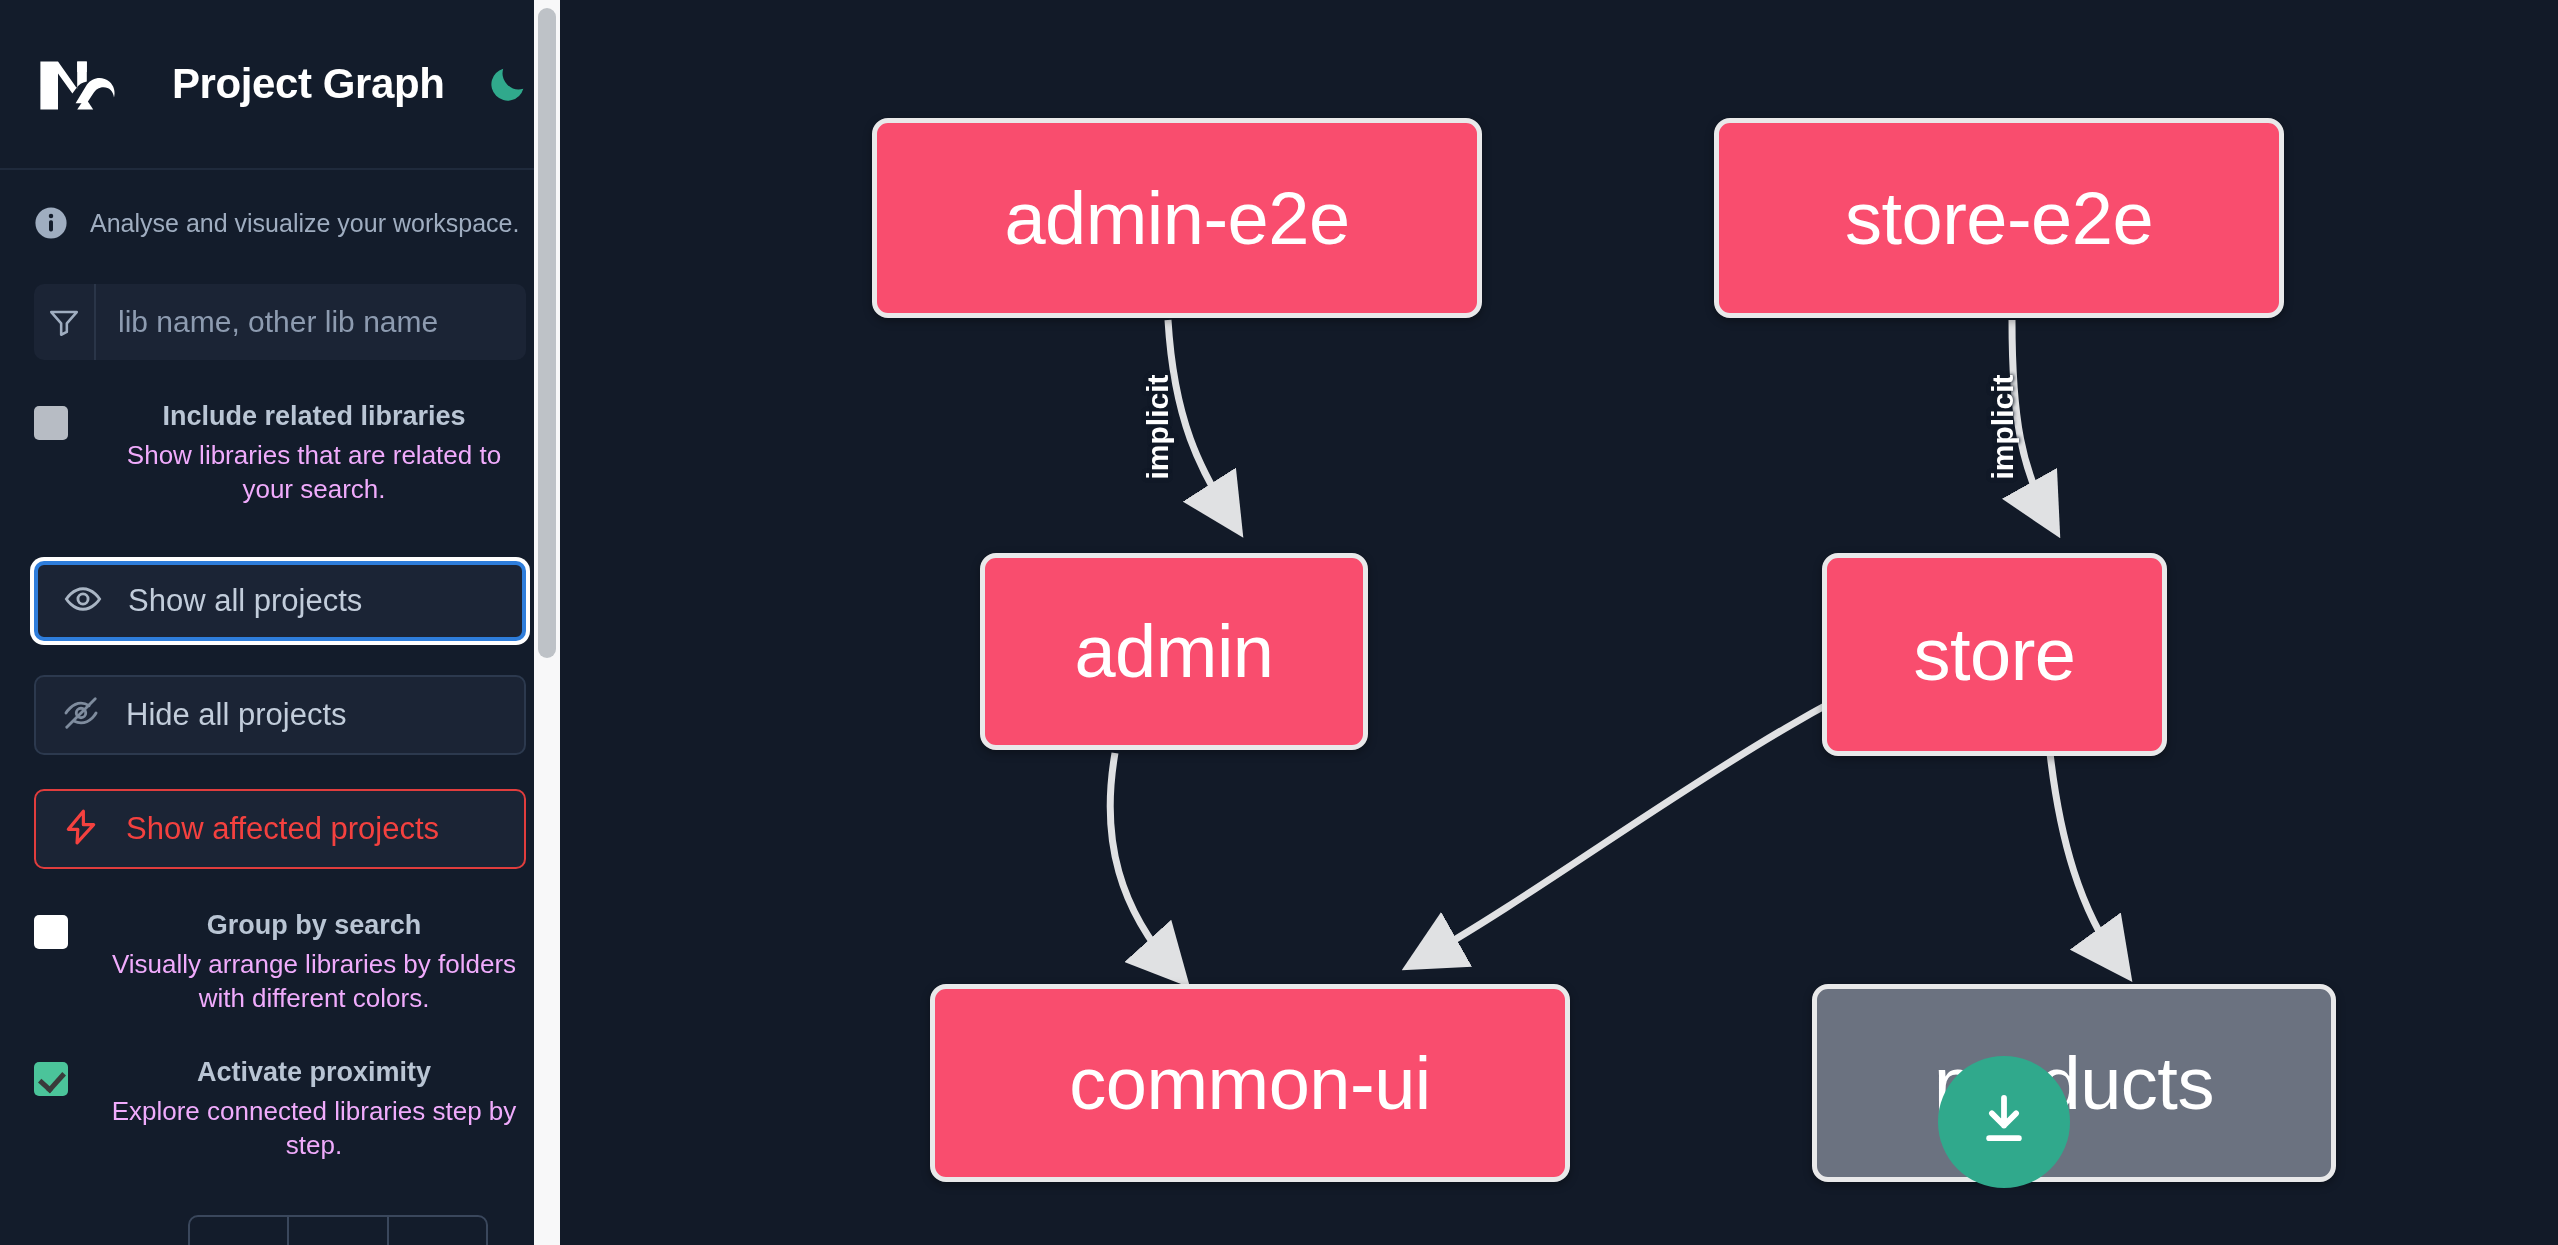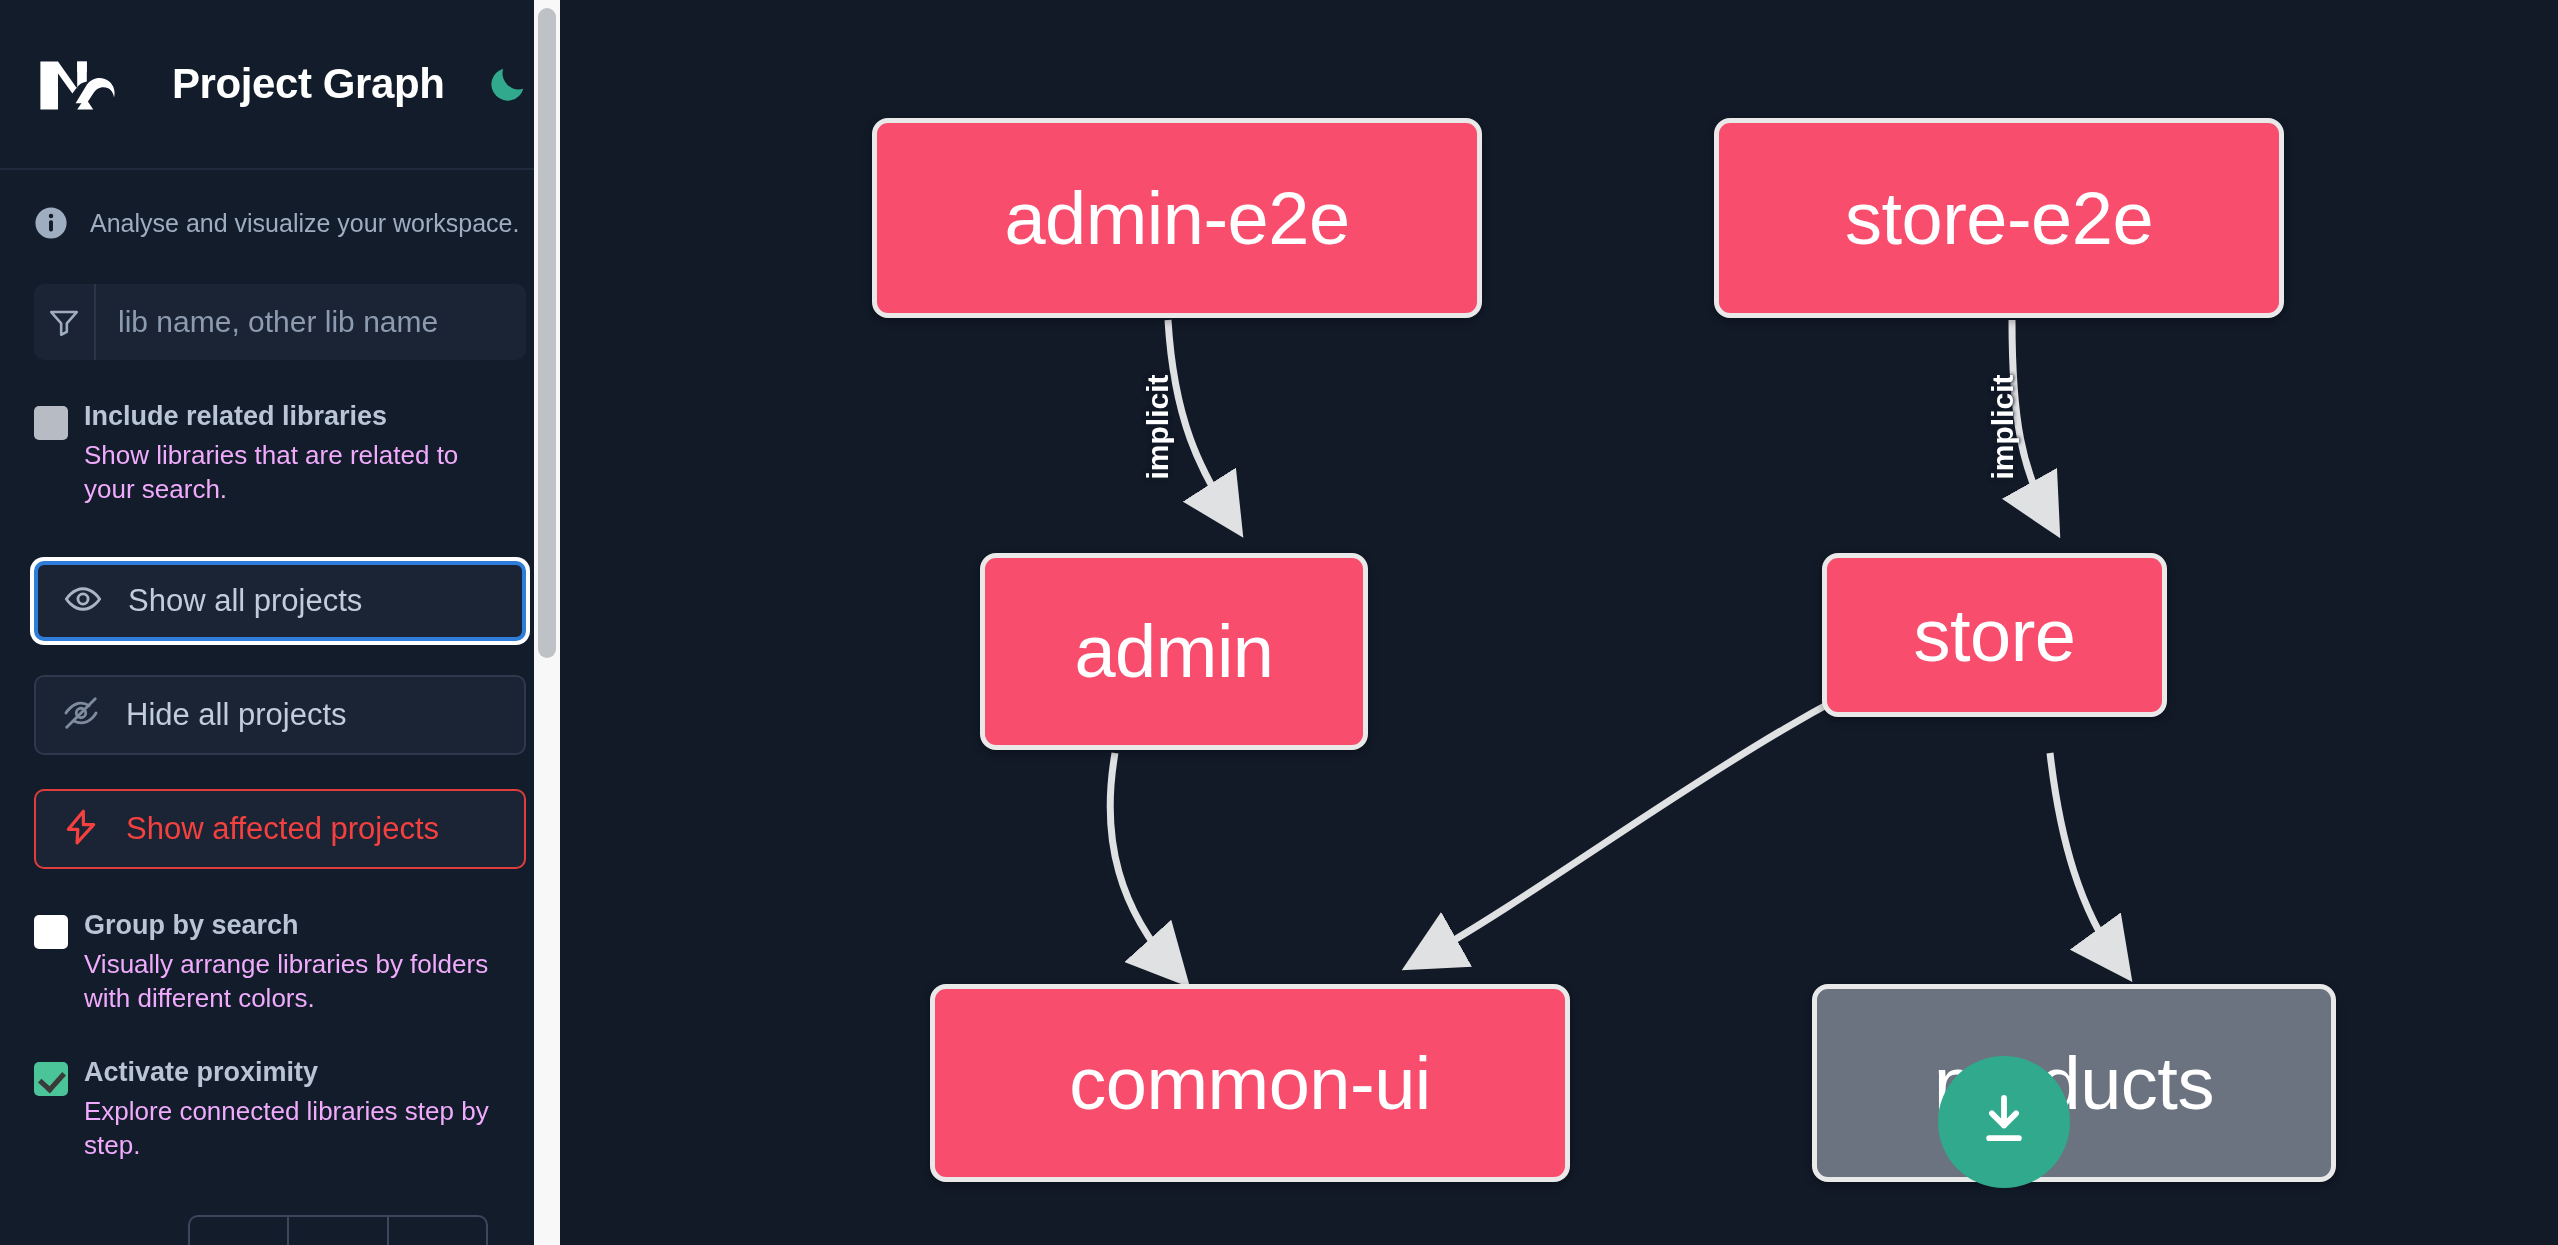--- a/index.html
+++ b/index.html
@@ -75,21 +75,21 @@
   }
   .cbox.grey { background: #b7bcc4; }
   .cbox.white { background: #ffffff; }
   .cbox.green { background: #4bc49a; }
   .cbox.green::after {
     content: ""; position: absolute;
     left: 10px; top: 5px; width: 11px; height: 19px;
     border: solid #3a3a3a; border-width: 0 5px 5px 0;
     transform: rotate(42deg);
   }
-  .check-texts { margin-left: 16px; }
+  .check-texts { margin-left: 34px; text-align: center; }
   .check-label { font-size: 27px; font-weight: bold; color: #b9c5d4; line-height: 1.25; }
   .check-desc { font-size: 26px; color: #f0abfc; line-height: 1.33; margin-top: 4px; max-width: 430px; }
 
   
   .btn-stack { margin-top: 54px; display: flex; flex-direction: column; gap: 34px; }
   .act-btn {
     height: 80px; border-radius: 10px;
     background: #1b2435;
     display: flex; align-items: center;
     padding-left: 26px; gap: 26px;
@@ -299,21 +299,21 @@
     </div>
 
     <div class="node pink" style="left:1154px; top:118px; width:570px; height:200px;">
       <span class="node-label">store-e2e</span>
     </div>
 
     <div class="node pink" style="left:420px; top:553px; width:388px; height:197px;">
       <span class="node-label">admin</span>
     </div>
 
-    <div class="node pink" style="left:1262px; top:553px; width:345px; height:164px;">
+    <div class="node pink" style="left:1262px; top:553px; width:345px; height:203px;">
       <span class="node-label">store</span>
     </div>
 
     <div class="node pink" style="left:370px; top:984px; width:640px; height:198px;">
       <span class="node-label">common-ui</span>
     </div>
 
     <div class="node grey" style="left:1252px; top:984px; width:524px; height:198px;">
       <span class="node-label">products</span>
     </div>

